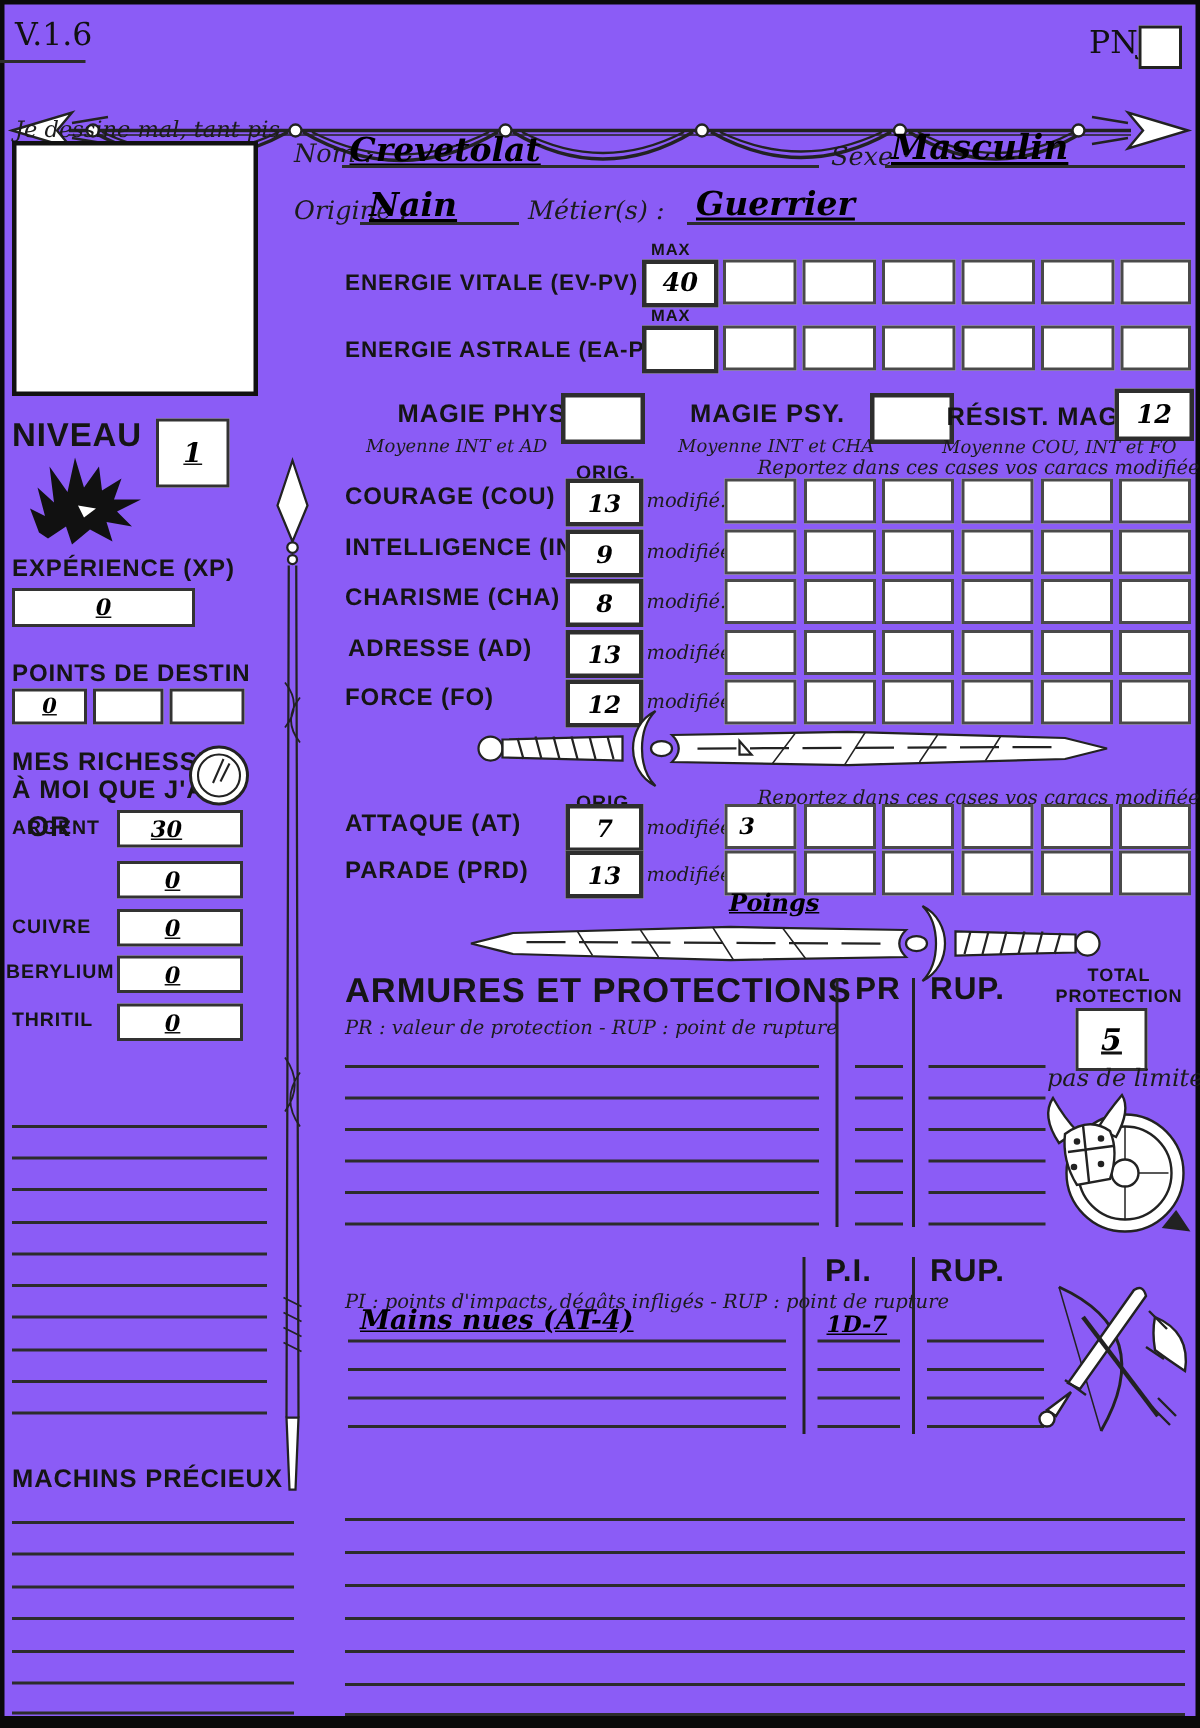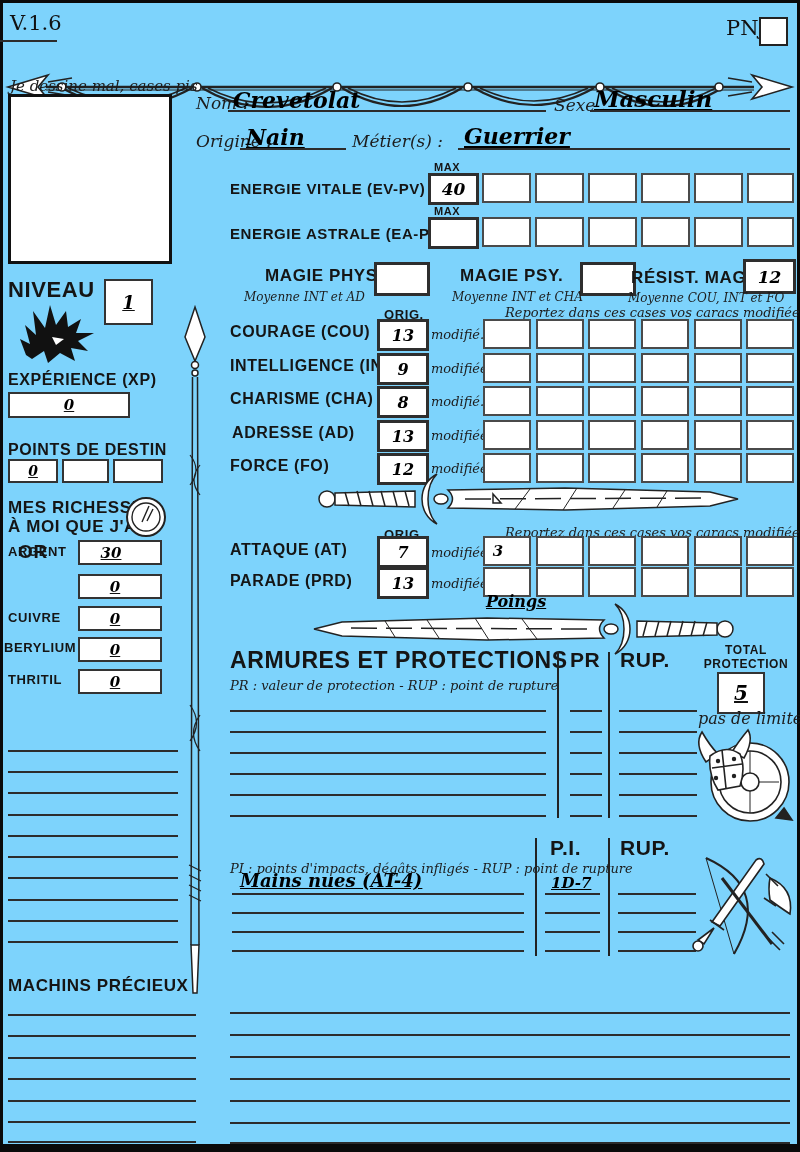--- a/index.html
+++ b/index.html
@@ -1,16 +1,16 @@
 <!DOCTYPE html>
 <html><head>
 <meta charset="utf-8">
 <style>
   html,body{margin:0;padding:0;background:#d9d9d9;}
-  .page{position:relative;width:800px;height:1152px;background:#7dd3fc;overflow:hidden;
+  .page{position:relative;width:800px;height:1152px;background:#8b5cf6;overflow:hidden;
         font-family:"Liberation Sans",sans-serif;color:#111;}
   .frame{position:absolute;inset:0;border:3px solid #0a0a0a;border-bottom-width:8px;pointer-events:none;}
   .abs{position:absolute;text-decoration:underline;}
   .head{position:absolute;font-family:"Liberation Sans",sans-serif;font-weight:bold;color:#151515;letter-spacing:.6px;white-space:nowrap;}
   .cal{position:absolute;font-family:"DejaVu Serif",serif;font-style:italic;color:#1c1c1c;white-space:nowrap;}
   .rom{position:absolute;font-family:"DejaVu Serif",serif;color:#111;white-space:nowrap;}
   .hand{font-family:"DejaVu Serif",serif;font-style:italic;font-weight:bold;color:#000;white-space:nowrap;}
   .bx{position:absolute;width:44px;height:26px;border:2px solid #4a4a4a;background:#fff;
       display:flex;align-items:center;justify-content:center;}
   .bxo{position:absolute;width:46px;height:26px;border:3px solid #2e2e2e;background:#fff;
@@ -51,21 +51,21 @@
       <path d="M610 26 Q662 54 714 26"></path>
       <circle cx="60" cy="25" r="4" fill="#fff"></circle>
         <circle cx="195" cy="25" r="4" fill="#fff"></circle>
       <circle cx="335" cy="25" r="4" fill="#fff"></circle>
         <circle cx="466" cy="25" r="4" fill="#fff"></circle>
       <circle cx="598" cy="25" r="4" fill="#fff"></circle>
         <circle cx="717" cy="25" r="4" fill="#fff"></circle>
     </g>
   </svg>
 
-  <div class="cal" style="left:10px;top:77px;font-size:15px;">Je dessine mal, cases pis</div>
+  <div class="cal" style="left:10px;top:77px;font-size:15px;">Je dessine mal, tant pis</div>
   <div class="abs" style="left:8px;top:94px;width:158px;height:164px;border:3px solid #111;background:#fff;"></div>
 
   <div class="cal" style="left:196px;top:93px;font-size:17px;">Nom :</div>
   <div class="hand abs" style="left:233px;top:87px;font-size:22px;">Crevetolat</div>
   <div class="rule" style="left:228px;top:110px;width:318px;"></div>
   <div class="cal" style="left:554px;top:95px;font-size:17px;">Sexe :</div>
   <div class="hand abs" style="left:594px;top:85px;font-size:23px;">Masculin</div>
   <div class="rule" style="left:590px;top:110px;width:200px;"></div>
 
   <div class="cal" style="left:196px;top:131px;font-size:17px;">Origine :</div>

